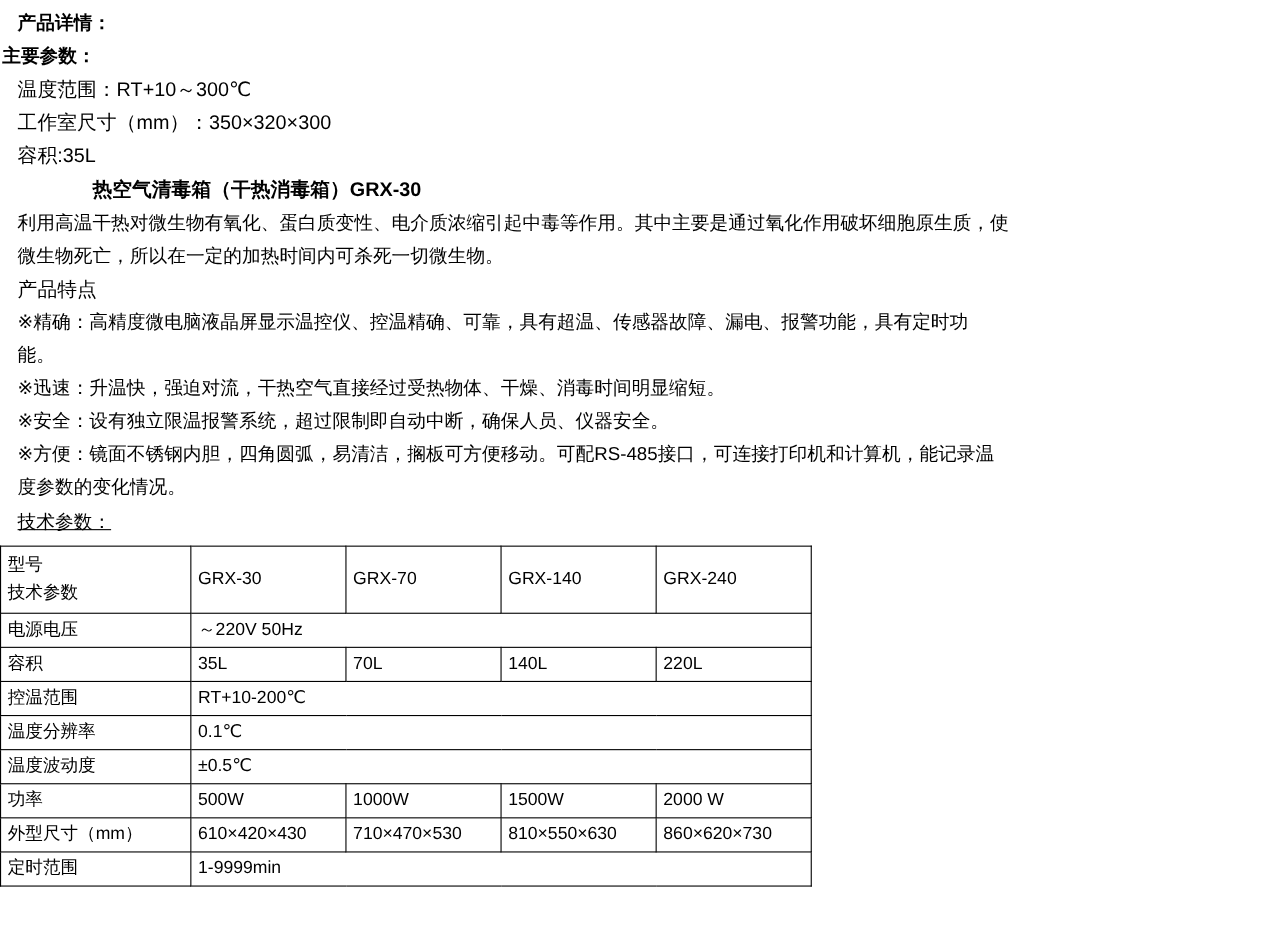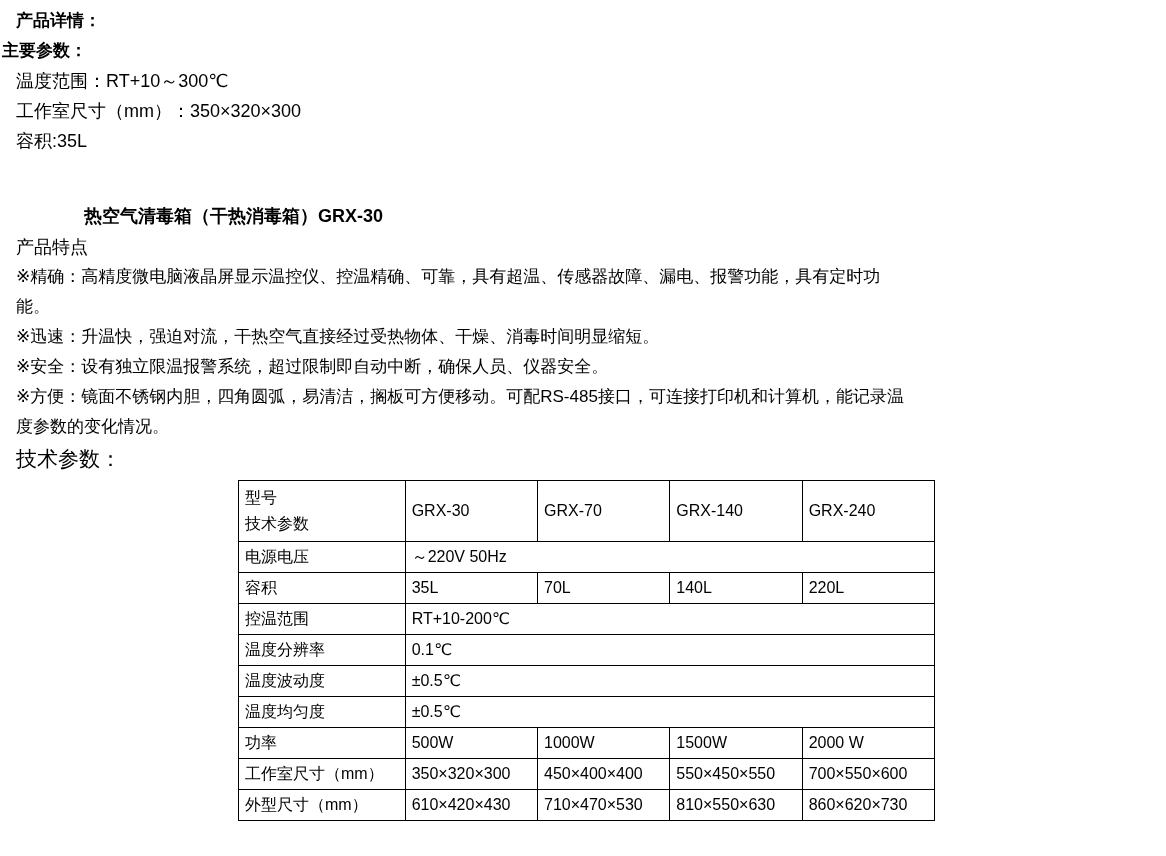--- a/index.html
+++ b/index.html
@@ -40,44 +40,43 @@
     font-weight: bold;
     font-size: 17px;
     line-height: 30px;
     padding-left: 2px;
   }
   .product-title {
     font-weight: bold;
     font-size: 18px;
     line-height: 32px;
     padding-left: 84px;
-    margin-top: 44px;
   }
   .para {
     padding-left: 16px;
     padding-right: 12px;
     font-size: 17px;
     line-height: 30px;
     text-align: left;
   }
   .feature-line {
     padding-left: 16px;
     padding-right: 28px;
     font-size: 17px;
     line-height: 30px;
   }
   .tech-label {
     padding-left: 16px;
-    font-size: 21px;
+    font-size: 17px;
     line-height: 30px;
     padding-top: 2px;
+    text-decoration: underline;
   }
   table.spec {
     border-collapse: collapse;
-    margin-left: 238px;
     margin-top: 6px;
     table-layout: fixed;
   }
   table.spec td {
     border: 1px solid #000000;
     font-size: 16px;
     padding: 4px 6px;
     height: 22px;
     vertical-align: middle;
     white-space: nowrap;
@@ -102,20 +101,21 @@
   <div class="heading-main">产品详情：</div>
 
   <div class="sub-heading">主要参数：</div>
 
   <div class="line">温度范围：RT+10～300℃</div>
   <div class="line">工作室尺寸（mm）：350×320×300</div>
   <div class="line">容积:35L</div>
 
   <div class="product-title">热空气清毒箱（干热消毒箱）GRX-30</div>
 
+  <div class="para">利用高温干热对微生物有氧化、蛋白质变性、电介质浓缩引起中毒等作用。其中主要是通过氧化作用破坏细胞原生质，使微生物死亡，所以在一定的加热时间内可杀死一切微生物。</div>
 
   <div class="line">产品特点</div>
 
   <div class="feature-line">※精确：高精度微电脑液晶屏显示温控仪、控温精确、可靠，具有超温、传感器故障、漏电、报警功能，具有定时功能。</div>
   <div class="feature-line">※迅速：升温快，强迫对流，干热空气直接经过受热物体、干燥、消毒时间明显缩短。</div>
   <div class="feature-line">※安全：设有独立限温报警系统，超过限制即自动中断，确保人员、仪器安全。</div>
   <div class="feature-line">※方便：镜面不锈钢内胆，四角圆弧，易清洁，搁板可方便移动。可配RS-485接口，可连接打印机和计算机，能记录温度参数的变化情况。</div>
 
   <div class="tech-label">技术参数：</div>
 
@@ -153,45 +153,38 @@
       <tr>
         <td class="c0">温度分辨率</td>
         <td class="c1" colspan="4">0.1℃</td>
       </tr>
 
       <tr>
         <td class="c0">温度波动度</td>
         <td class="c1" colspan="4">±0.5℃</td>
       </tr>
 
-      <tr>
-        <td class="c0">温度均匀度</td>
-        <td class="c1" colspan="4">±0.5℃</td>
-      </tr>
 
       <tr>
         <td class="c0">功率</td>
         <td class="c1">500W</td>
         <td class="c2">1000W</td>
         <td class="c3">1500W</td>
         <td class="c4">2000 W</td>
       </tr>
 
-      <tr>
-        <td class="c0">工作室尺寸（mm）</td>
-        <td class="c1">350×320×300</td>
-        <td class="c2">450×400×400</td>
-        <td class="c3">550×450×550</td>
-        <td class="c4">700×550×600</td>
-      </tr>
 
       <tr>
         <td class="c0">外型尺寸（mm）</td>
         <td class="c1">610×420×430</td>
         <td class="c2">710×470×530</td>
         <td class="c3">810×550×630</td>
         <td class="c4">860×620×730</td>
       </tr>
 
+      <tr>
+        <td class="c0">定时范围</td>
+        <td class="c1" colspan="4">1-9999min</td>
+      </tr>
     </tbody>
   </table>
 
 </div>
 
 </body></html>

